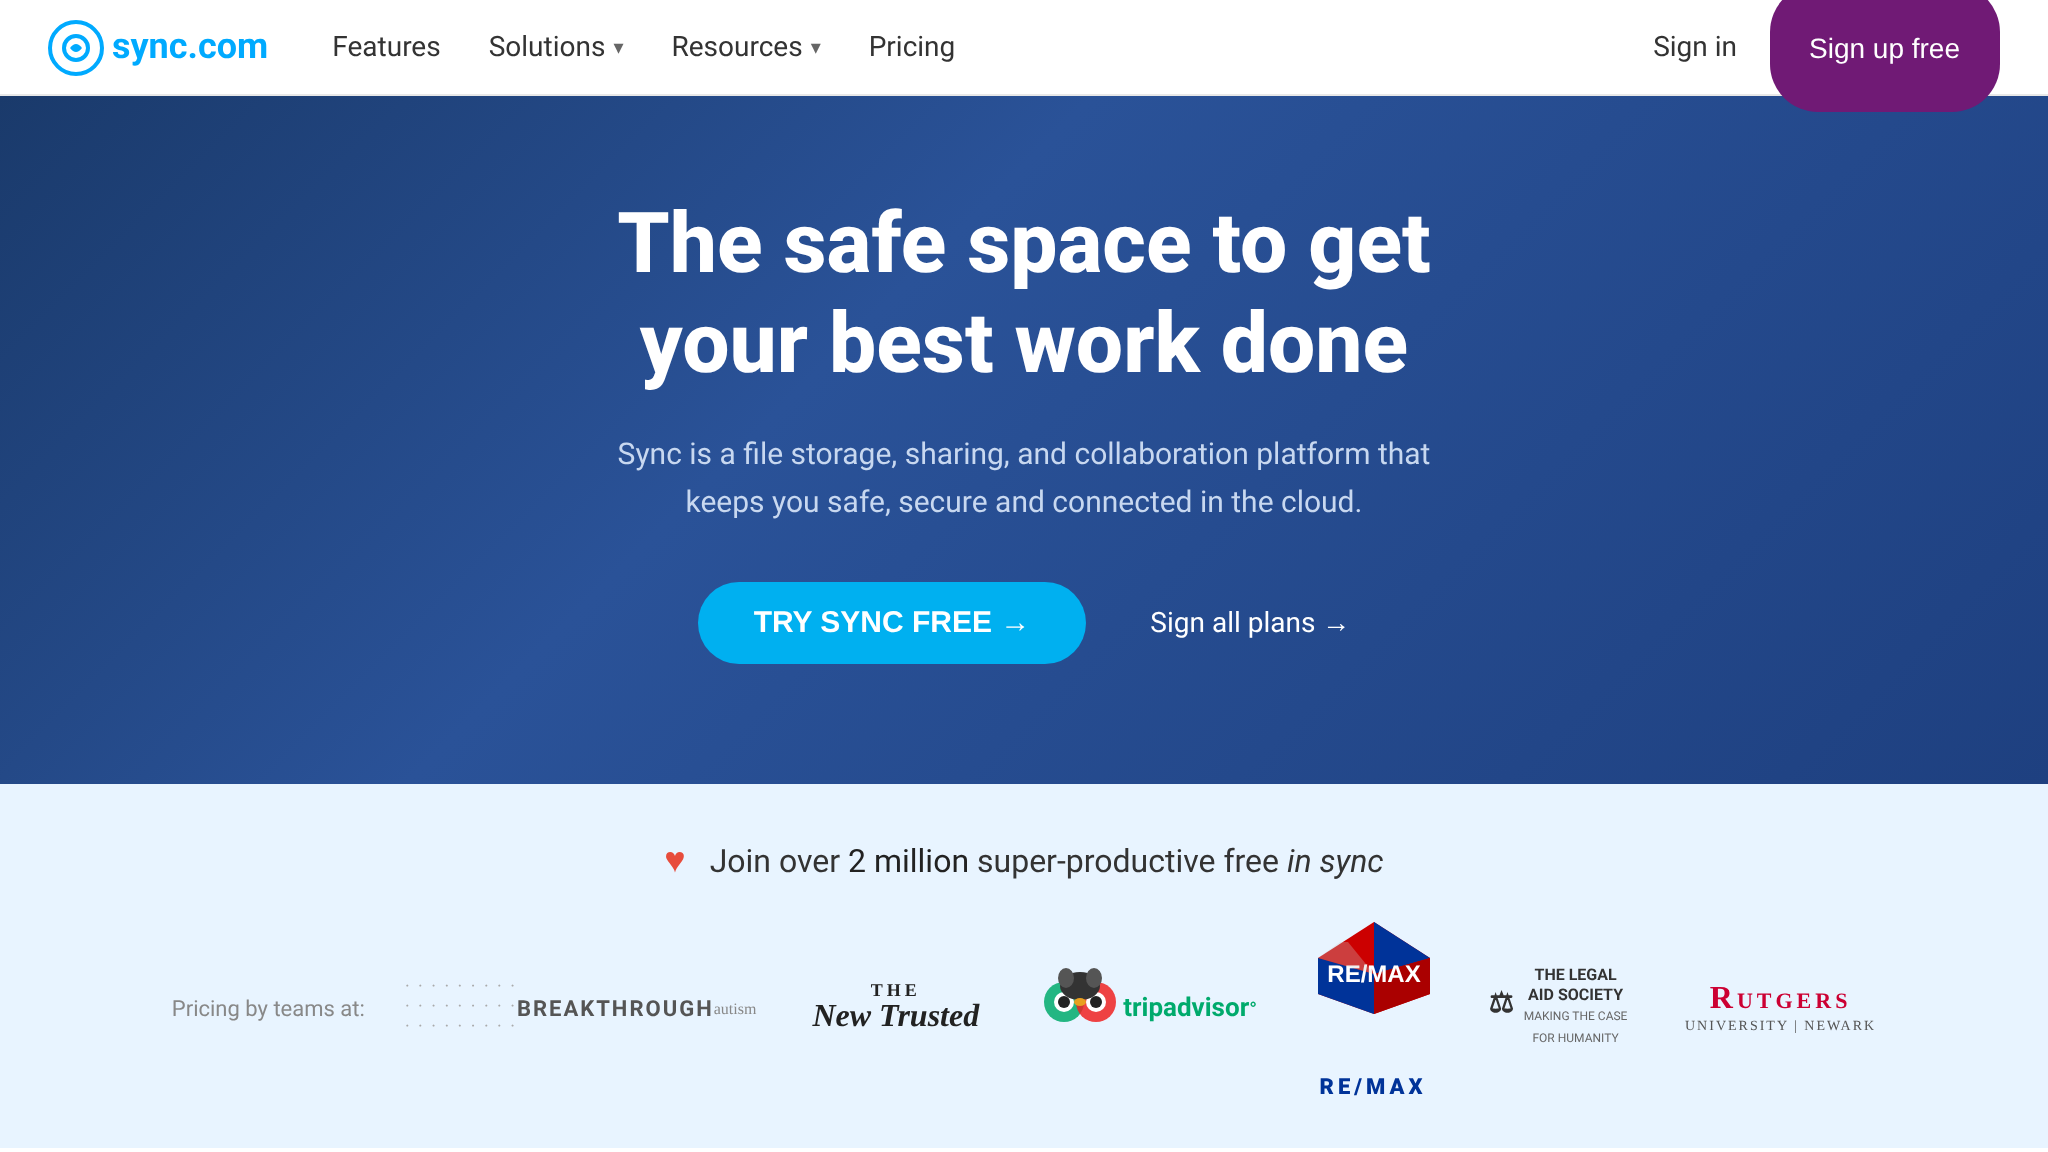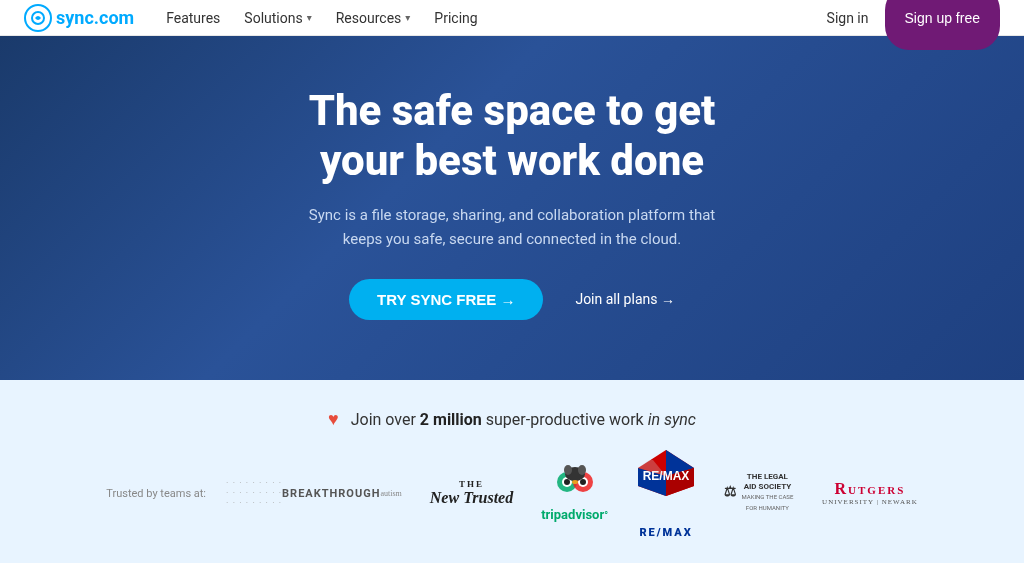--- a/index.html
+++ b/index.html
@@ -1,20 +1,20 @@
 <!DOCTYPE html>
 <html><head>
   <meta charset="utf-8">
   <style>
     * { margin: 0; padding: 0; box-sizing: border-box; }
     body { font-family: -apple-system, BlinkMacSystemFont, 'Segoe UI', Roboto, sans-serif; width: 1024px; height: 576px; overflow: hidden; }
 
     
     .navbar {
-      display: flex; align-items: center; padding: 0 24px; height: 36px;
+      display: flex; align-items: center; padding: 0 24px; height: 48px;
       background: #fff; border-bottom: 1px solid #e8e8e8;
       position: relative; z-index: 10;
     }
     .logo-area { display: flex; align-items: center; margin-right: 32px; }
     .logo-icon {
       width: 28px; height: 28px; border-radius: 50%;
       border: 2.5px solid #00aaff; display: flex; align-items: center; justify-content: center;
       margin-right: 4px;
     }
     .logo-icon svg { width: 16px; height: 16px; }
@@ -43,41 +43,41 @@
       padding: 12px 28px; font-size: 15px; font-weight: 700; cursor: pointer;
       display: flex; align-items: center; gap: 6px;
     }
     .view-plans-link { font-size: 14px; color: #fff; cursor: pointer; display: flex; align-items: center; gap: 4px; }
 
     
     .trusted-section {
       background: #e8f4ff; padding: 28px 24px 24px; text-align: center;
     }
     .join-text { font-size: 16px; color: #333; margin-bottom: 18px; }
-    .join-text strong { font-weight: 700; color: #222; }
+    .join-text strong { font-weight: 400; color: #222; }
     .join-text em { font-style: italic; }
     .heart { color: #e74c3c; margin-right: 8px; font-size: 18px; }
     .trusted-logos { display: flex; align-items: center; justify-content: center; gap: 0; }
     .trusted-by-label { font-size: 11px; color: #888; text-align: left; margin-right: 20px; line-height: 1.4; min-width: 90px; }
     .logo-items { display: flex; align-items: center; gap: 28px; }
     .logo-item { display: flex; align-items: center; justify-content: center; }
 
     
     .breakthrough-logo { text-align: center; }
     .breakthrough-dots { font-size: 9px; color: #aaa; letter-spacing: 1px; }
     .breakthrough-name { font-size: 11px; font-weight: 700; color: #555; letter-spacing: 1px; text-transform: uppercase; }
     .breakthrough-sub { font-size: 8px; color: #888; font-family: Liberation Serif, serif; }
 
     
     .newyorker-logo { font-family: Georgia, serif; }
     .newyorker-the { font-size: 9px; font-weight: 700; color: #222; text-transform: uppercase; letter-spacing: 2px; display: block; text-align: center; }
     .newyorker-main { font-size: 16px; font-weight: 900; color: #222; font-style: italic; display: block; text-align: center; }
 
     
-    .tripadvisor-logo { display: flex; flex-direction: column; align-items: center; }
+    .tripadvisor-logo { display: flex; flex-direction: row; align-items: center; }
     .tripadvisor-icon { font-size: 28px; }
     .tripadvisor-text { font-size: 13px; font-weight: 700; color: #00aa6c; }
 
     
     .remax-logo { display: flex; flex-direction: column; align-items: center; gap: 28px; }
     .remax-text { font-size: 16px; font-weight: 900; color: #0052a5; letter-spacing: 1px; }
 
     
     .legalaid-logo { font-size: 8px; font-weight: 700; color: #333; text-align: center; text-transform: uppercase; line-height: 1.4; max-width: 70px; }
     .legalaid-top { display: flex; align-items: center; justify-content: center; gap: 4px; margin-bottom: 2px; }
@@ -151,32 +151,32 @@
 </nav>
 
 <section class="hero">
   <h1>
     <span>The safe space to get</span><br>
     <span>your best work done</span>
   </h1>
   <p>Sync is a file storage, sharing, and collaboration platform that keeps you safe, secure and connected in the cloud.</p>
   <div class="hero-buttons">
     <button class="try-free-btn">TRY SYNC FREE →</button>
-    <a class="view-plans-link">Join all plans →</a>
+    <a class="view-plans-link">Sign all plans →</a>
   </div>
 </section>
 
 <section class="trusted-section">
   <div class="join-text">
     <span class="heart">♥</span>
-    <span>Join over </span><strong>2 million</strong><span> super-productive work </span><em>in sync</em>
+    <span>Join over </span><strong>2 million</strong><span> super-productive free </span><em>in sync</em>
   </div>
 
   <div class="trusted-logos">
-    <div class="trusted-by-label">Trusted by teams at:</div>
+    <div class="trusted-by-label">Pricing by teams at:</div>
     <div class="logo-items">
 
       <div class="logo-item breakthrough-logo">
         <div class="breakthrough-dots">· · · · · · · · ·<br>· · · · · · · · ·<br>· · · · · · · · ·</div>
         <div class="breakthrough-name">Breakthrough</div>
         <div class="breakthrough-sub">autism</div>
       </div>
 
       <div class="logo-item">
         <div class="newyorker-logo">

